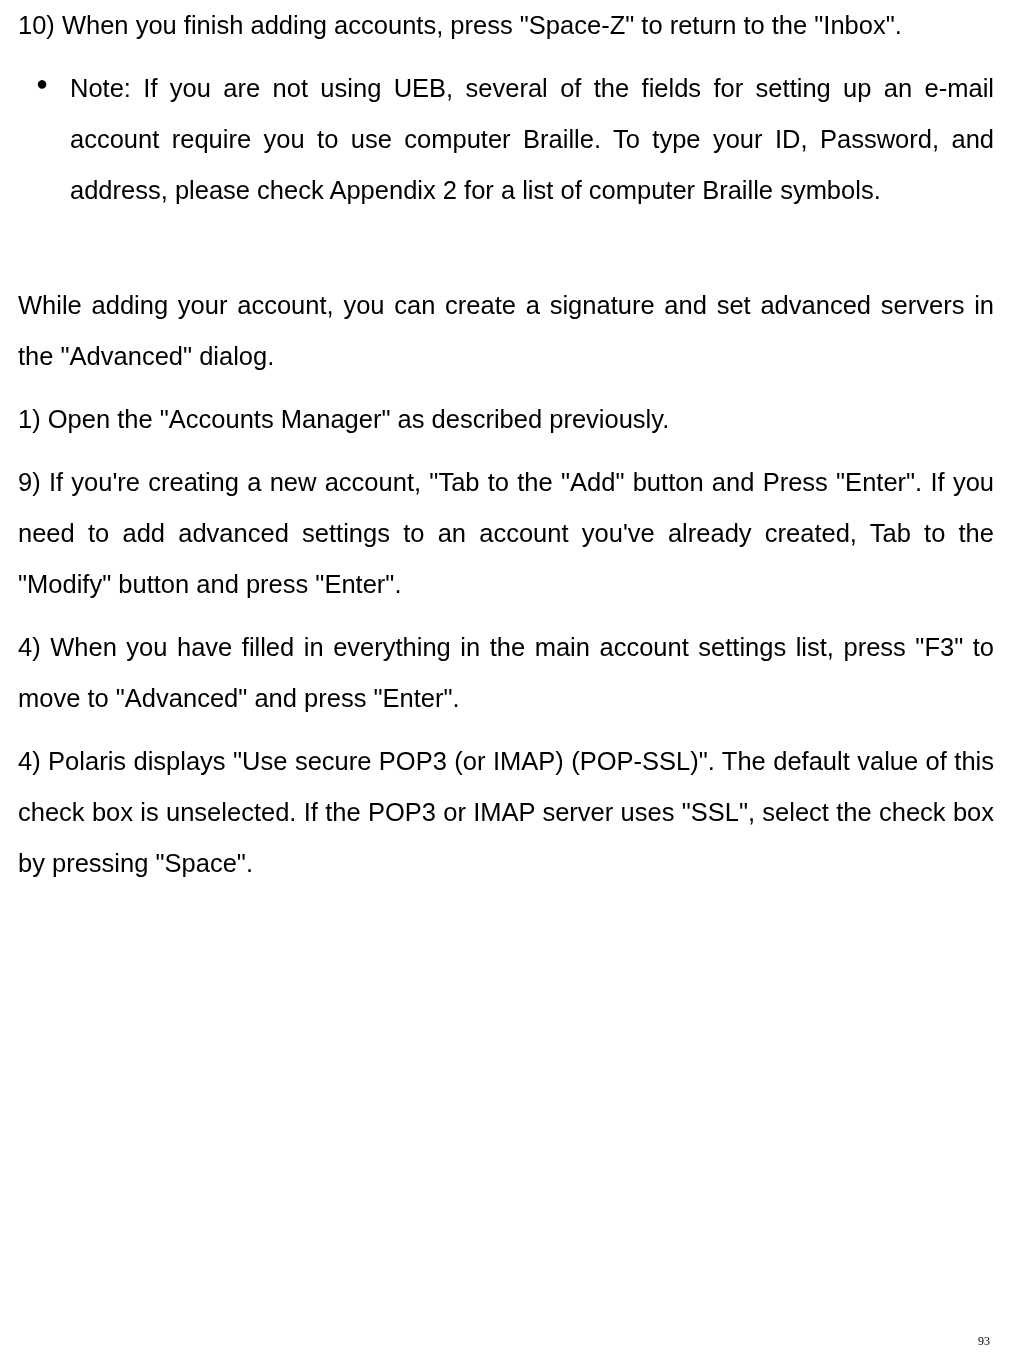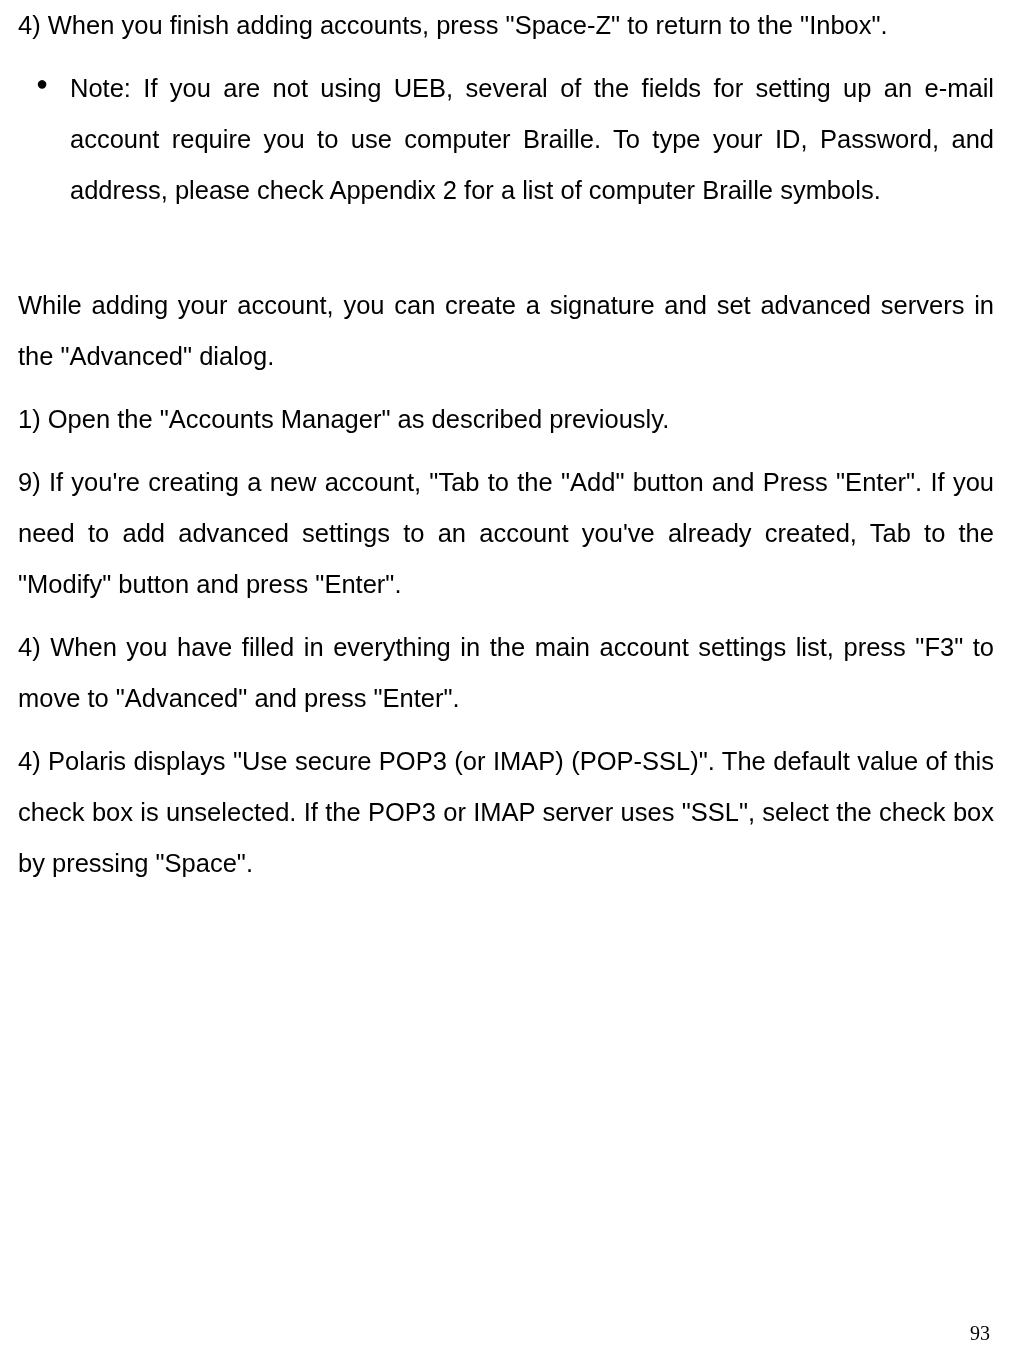--- a/index.html
+++ b/index.html
@@ -32,30 +32,30 @@
       content: "\25CF";
       position: absolute;
       left: 18px;
       font-size: 20px;
     }
     .page-number {
       position: absolute;
       bottom: 18px;
       right: 22px;
       font-family: "Times New Roman", serif;
-      font-size: 20px;
+      font-size: 12px;
     }
     .spacer {
       height: 54px;
     }
   </style>
 </head>
 <body>
 
-<p class="para">4) When you finish adding accounts, press "Space-Z" to return to the "Inbox".</p>
+<p class="para">10) When you finish adding accounts, press "Space-Z" to return to the "Inbox".</p>
 
 <ul class="bullet-list">
   <li class="bullet-item">Note: If you are not using UEB, several of the fields for setting up an e-mail account require you to use computer Braille. To type your ID, Password, and address, please check Appendix 2 for a list of computer Braille symbols.</li>
 </ul>
 
 <div class="spacer"></div>
 
 <p class="para">While adding your account, you can create a signature and set advanced servers in the "Advanced" dialog.</p>
 
 <p class="para">1) Open the "Accounts Manager" as described previously.</p>

